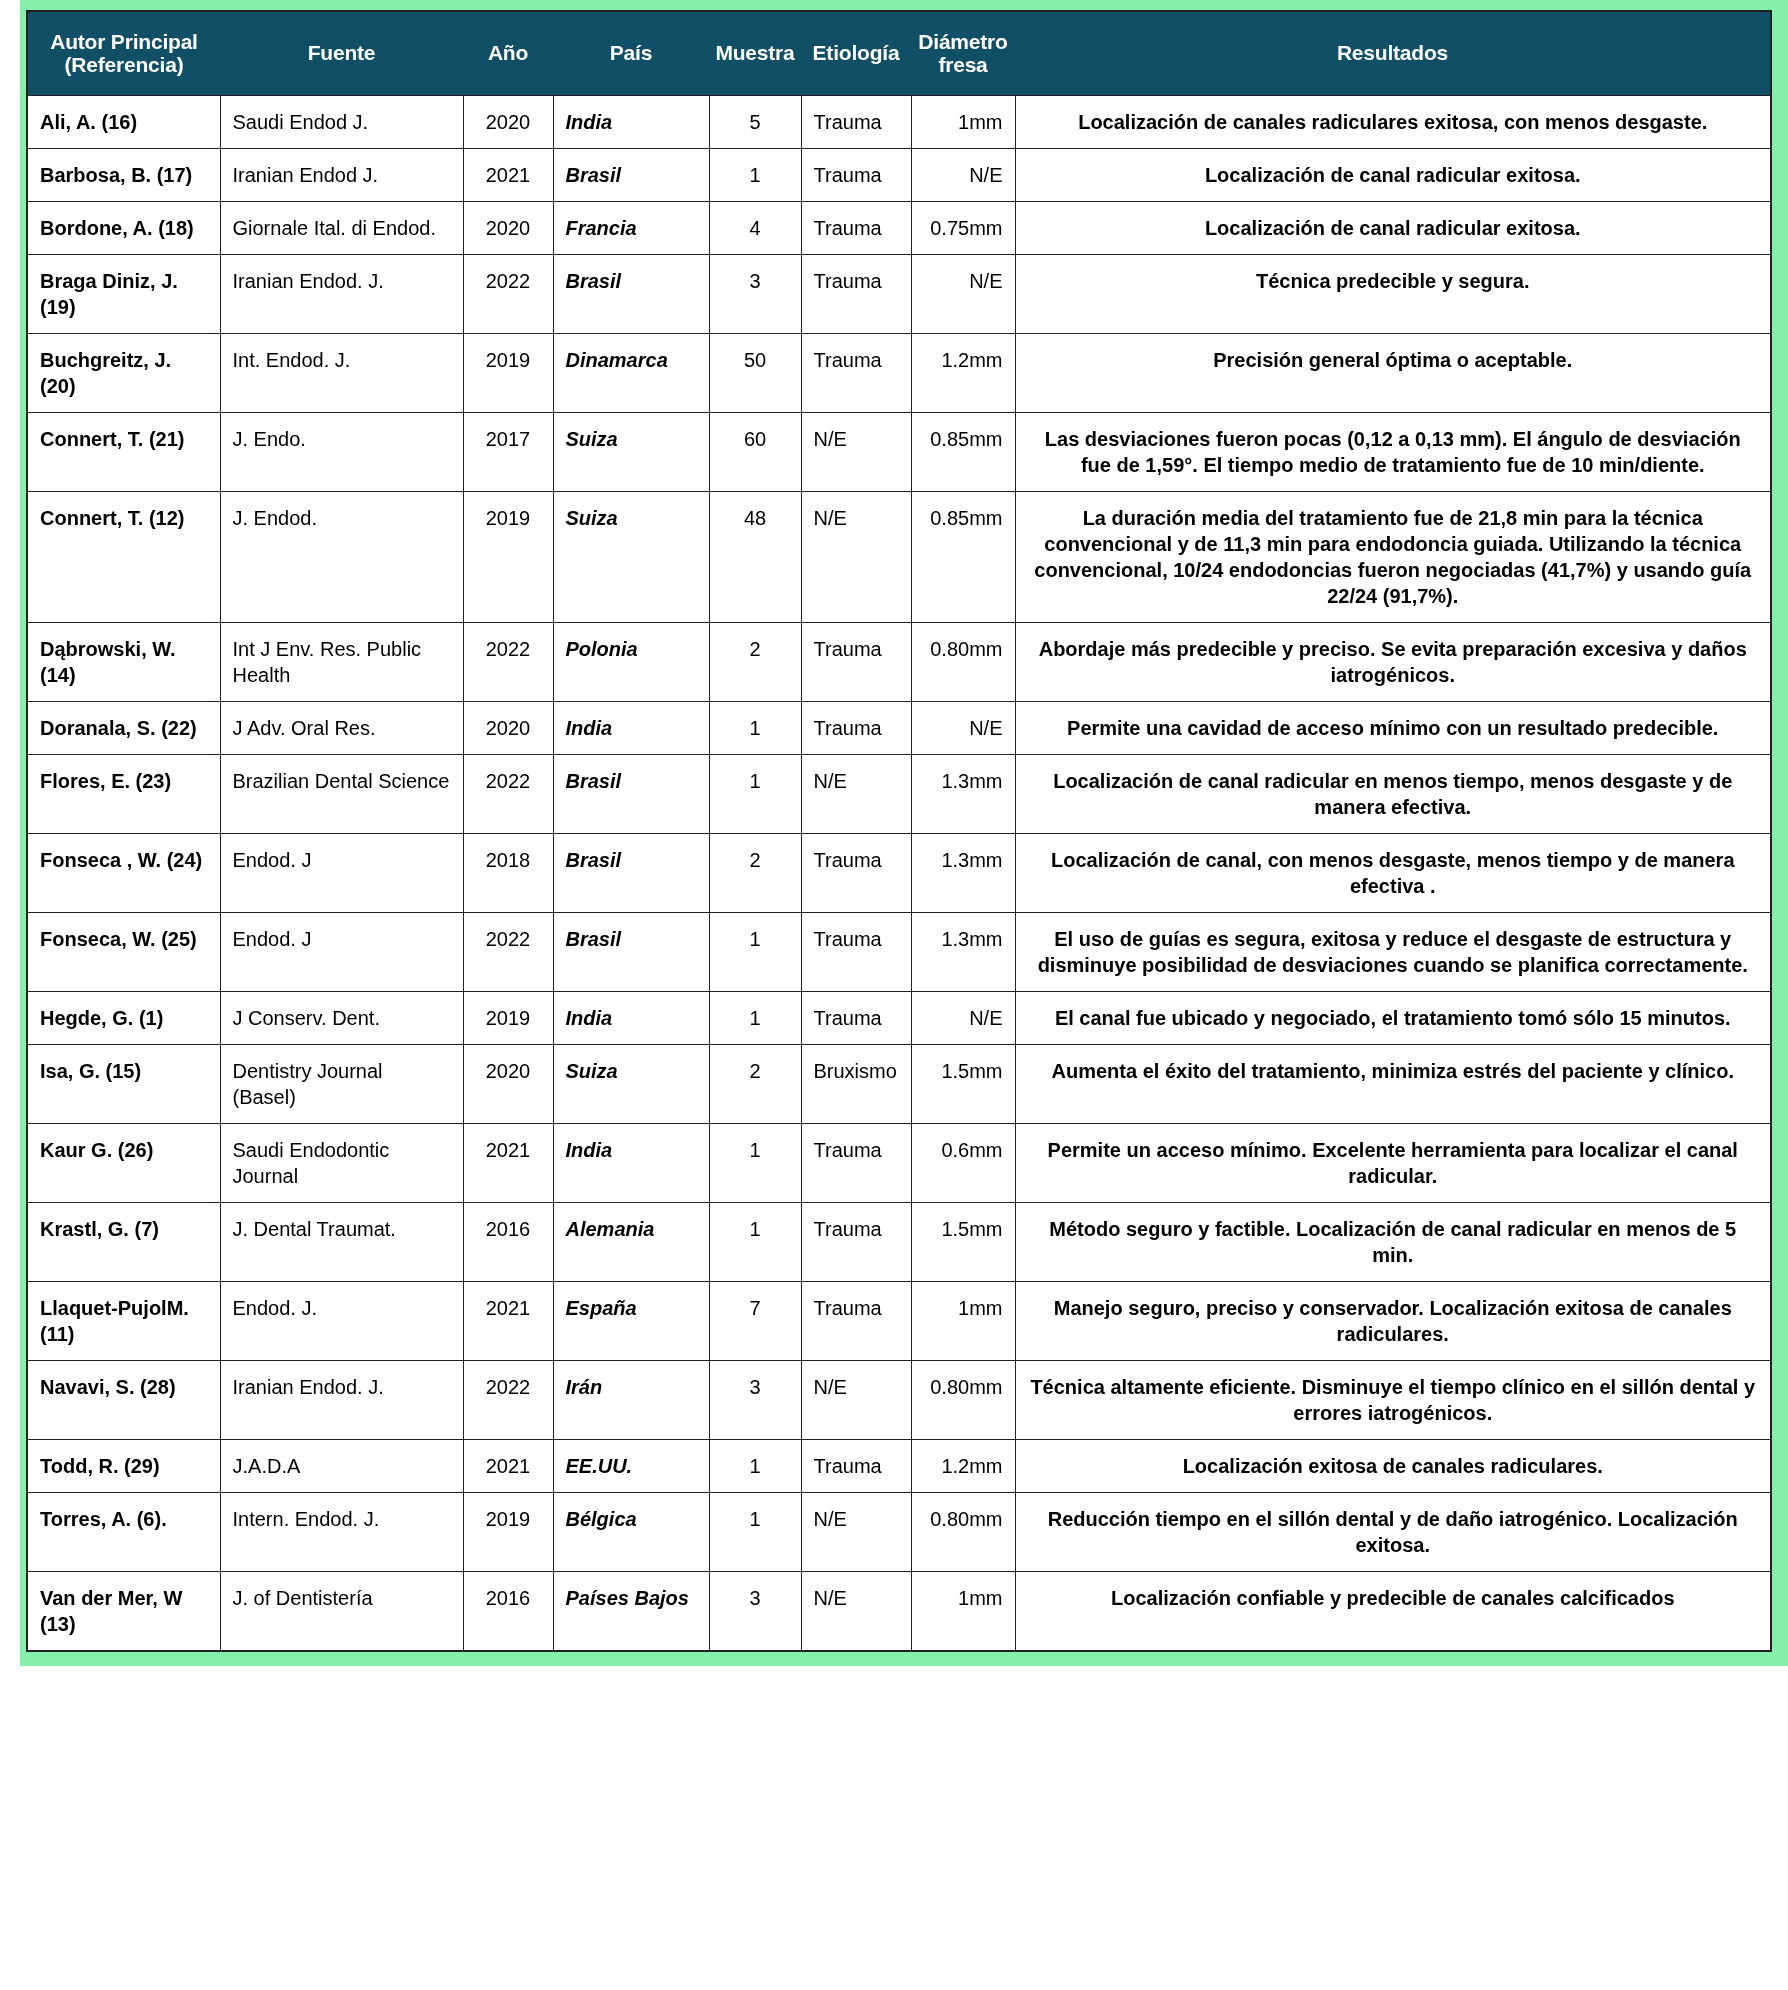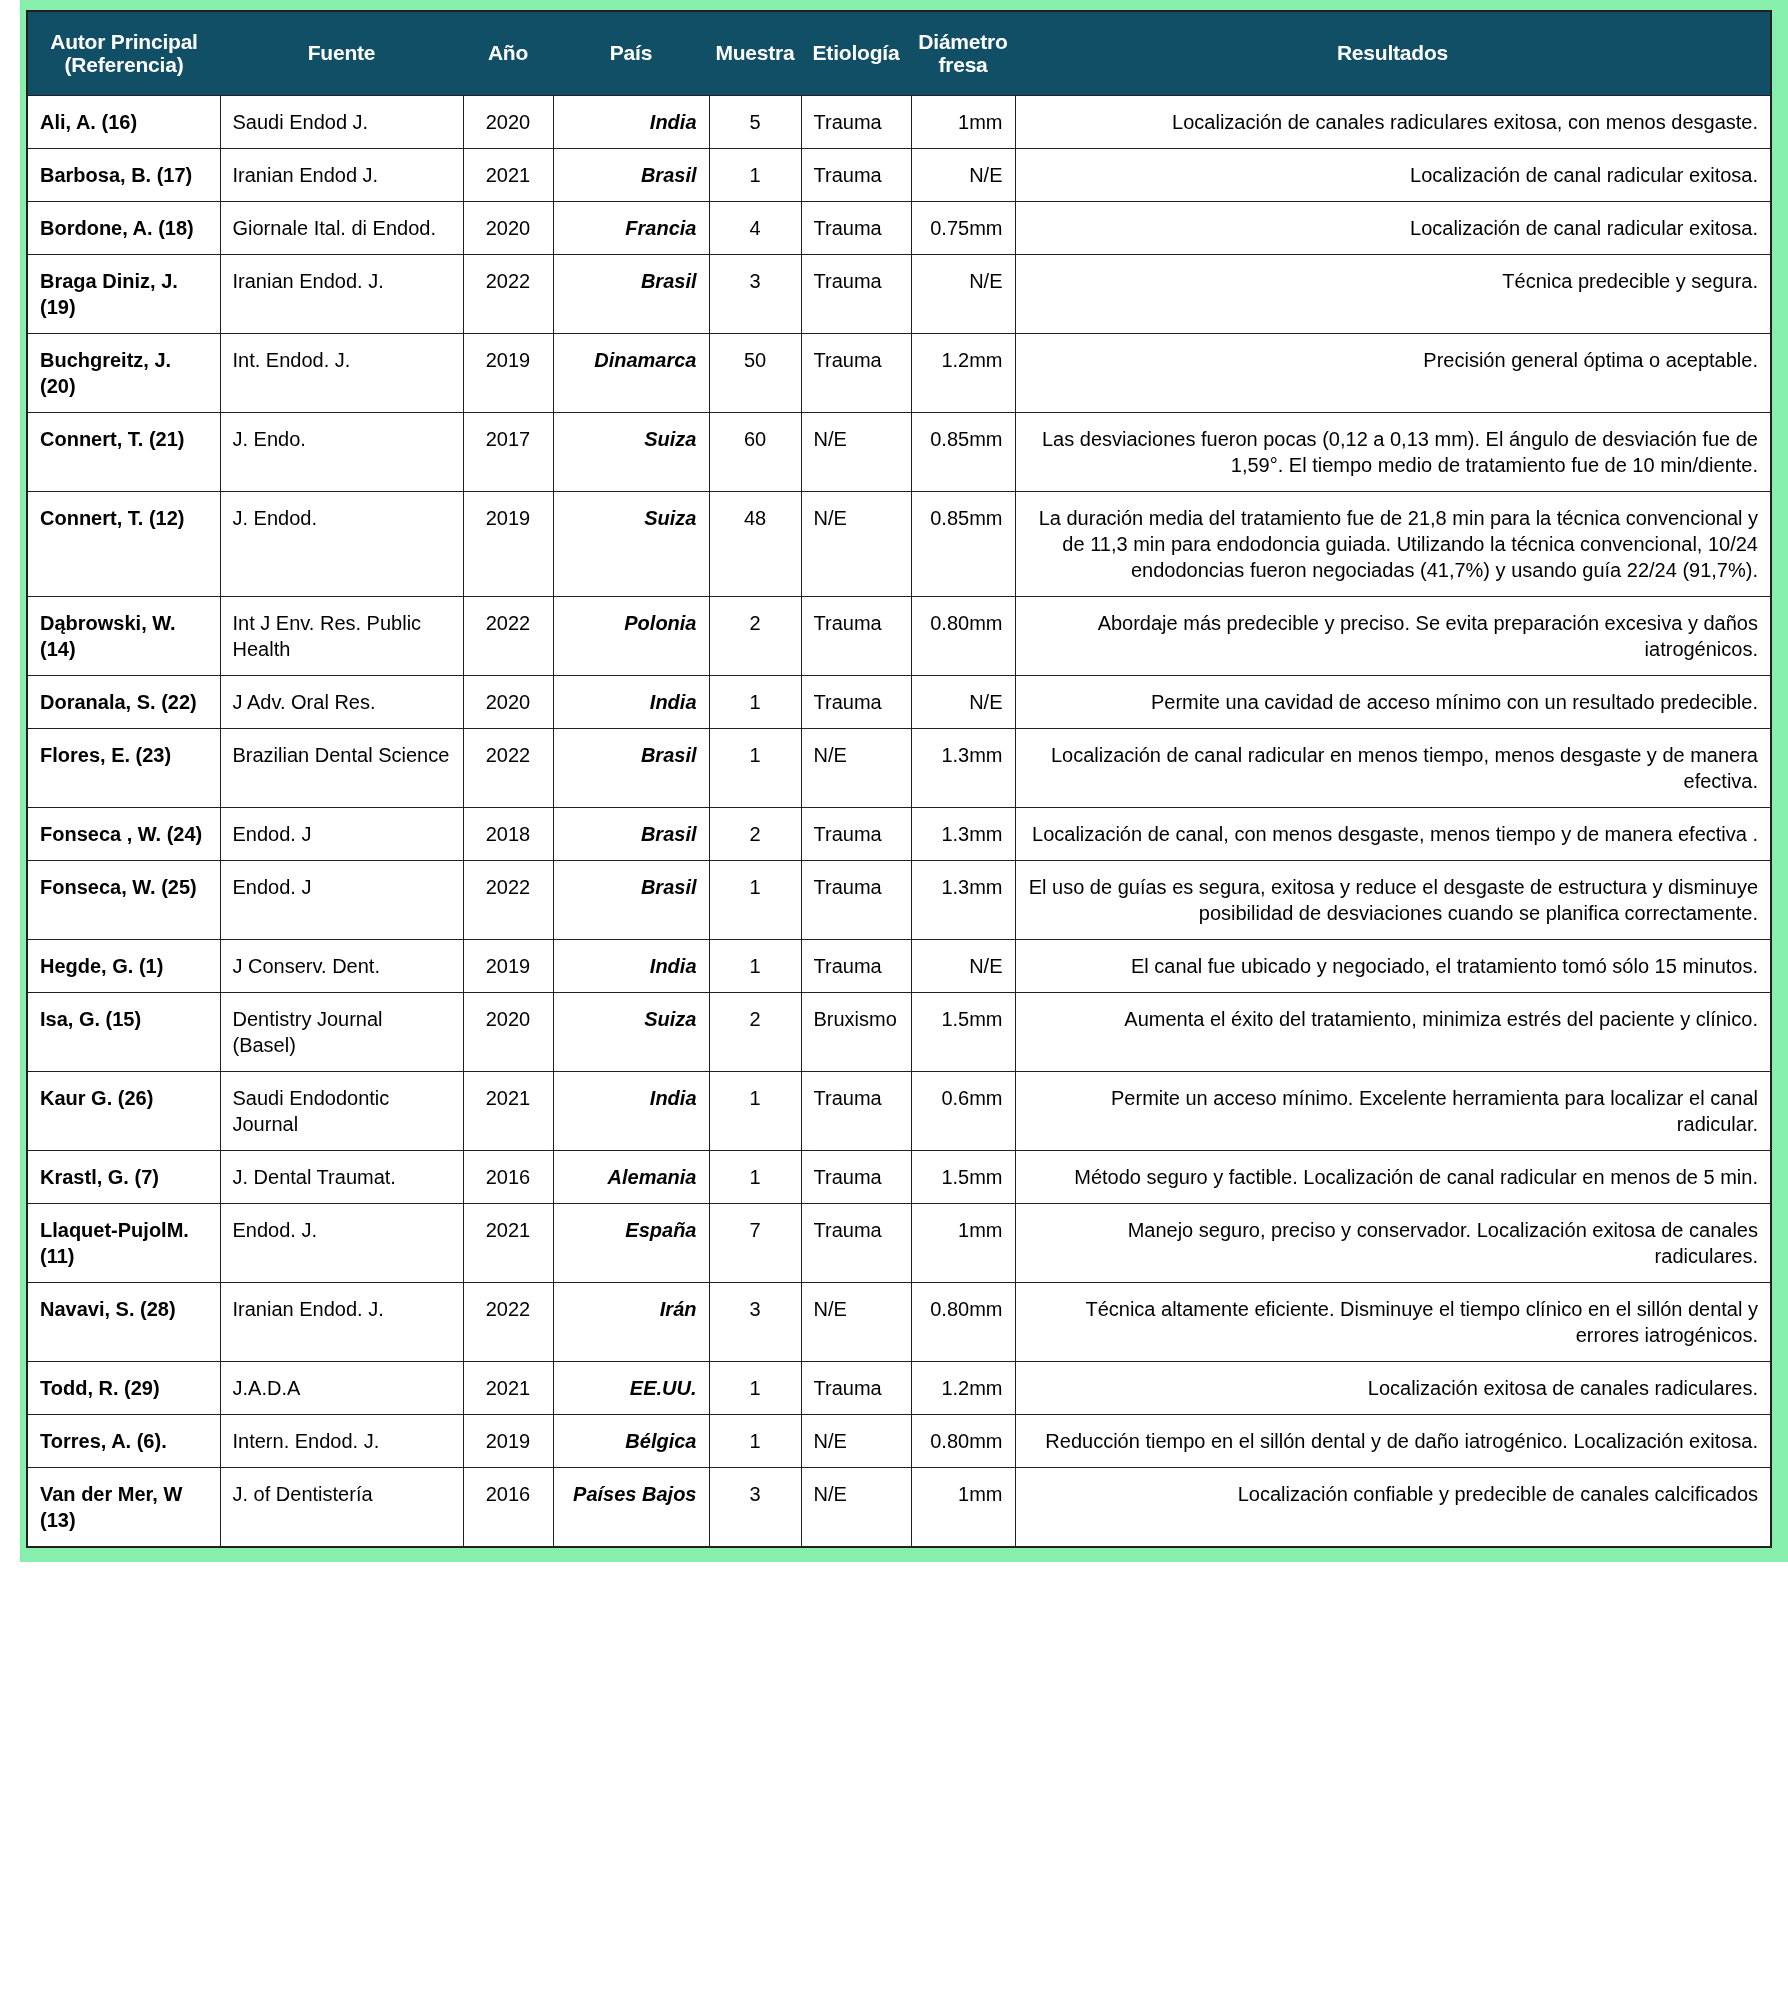--- a/index.html
+++ b/index.html
@@ -56,40 +56,41 @@
     text-align: left;
   }
   td.c-source {
     text-align: left;
   }
   td.c-year {
     text-align: center;
     font-size: 19px;
   }
   td.c-country {
-    text-align: right;
+    text-align: left;
     font-weight: bold;
     font-style: italic;
     font-size: 21px;
   }
   td.c-sample {
     text-align: center;
     font-size: 19px;
     padding-top: 15px;
   }
   td.c-etio {
     text-align: left;
     font-size: 19px;
   }
   td.c-bur {
     text-align: right;
     font-size: 19px;
   }
   td.c-results {
-    text-align: right;
+    text-align: center;
+    font-weight: bold;
   }
 
   col.w-author  { width: 193px; }
   col.w-source  { width: 243px; }
   col.w-year    { width: 90px;  }
   col.w-country { width: 156px; }
   col.w-sample  { width: 92px;  }
   col.w-etio    { width: 110px; }
   col.w-bur     { width: 104px; }
   col.w-results { width: 756px; }

